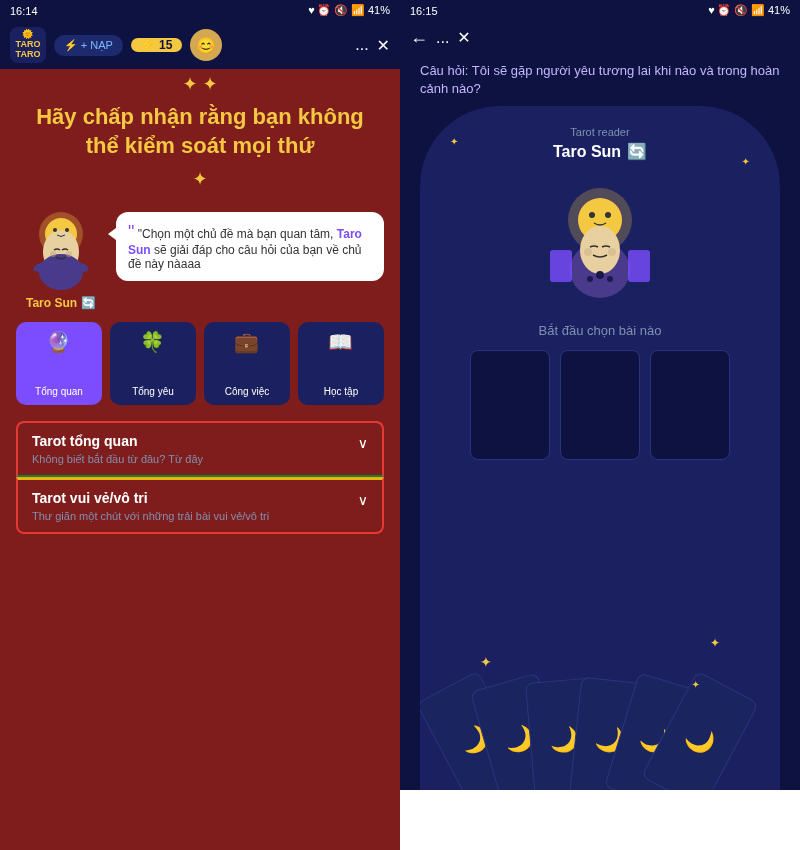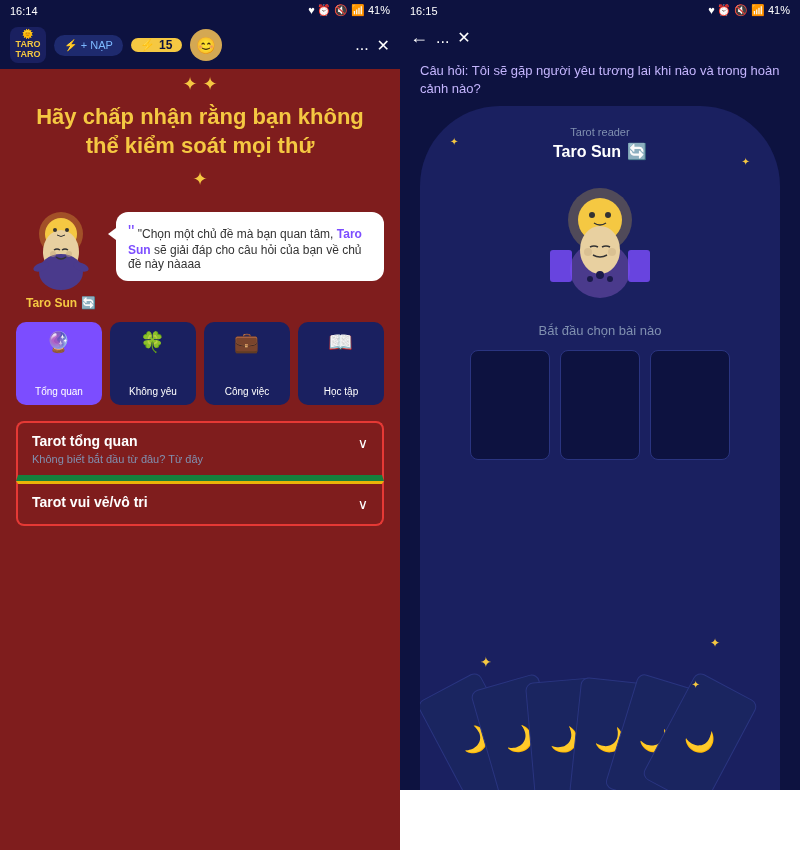--- a/index.html
+++ b/index.html
@@ -248,21 +248,21 @@
       padding: 10px 14px;
       display: flex;
       justify-content: space-between;
       align-items: flex-start;
       cursor: pointer;
       background: transparent;
     }
 
     .content-item:first-child {
       border-radius: 8px 8px 0 0;
-      border-bottom: 6px solid #15803d;
+      border-bottom: 2px solid #15803d;
     }
 
     .content-item:last-child {
       border-radius: 0 0 8px 8px;
       border-top: 3px solid #eab308;
     }
 
     .content-item-text h3 {
       color: white;
       font-size: 14px;
@@ -500,21 +500,21 @@
     </div>
   </div>
 
   <div class="category-tabs">
     <div class="tab-item active">
       <span class="tab-icon">🔮</span>
       <span class="tab-label">Tổng quan</span>
     </div>
     <div class="tab-item">
       <span class="tab-icon">🍀</span>
-      <span class="tab-label">Không yêu</span>
+      <span class="tab-label">Tổng yêu</span>
     </div>
     <div class="tab-item">
       <span class="tab-icon">💼</span>
       <span class="tab-label">Công việc</span>
     </div>
     <div class="tab-item">
       <span class="tab-icon">📖</span>
       <span class="tab-label">Học tập</span>
     </div>
   </div>
@@ -523,20 +523,21 @@
     <div class="content-item">
       <div class="content-item-text">
         <h3>Tarot tổng quan</h3>
         <p>Không biết bắt đầu từ đâu? Từ đây</p>
       </div>
       <span class="chevron">∨</span>
     </div>
     <div class="content-item">
       <div class="content-item-text">
         <h3>Tarot vui vẻ/vô tri</h3>
+        <p>Thư giãn một chút với những trải bài vui vẻ/vô tri</p>
       </div>
       <span class="chevron">∨</span>
     </div>
   </div>
 </div>
 
 <div class="right-panel">
 
   <div class="status-bar">
     <span>16:15</span>

